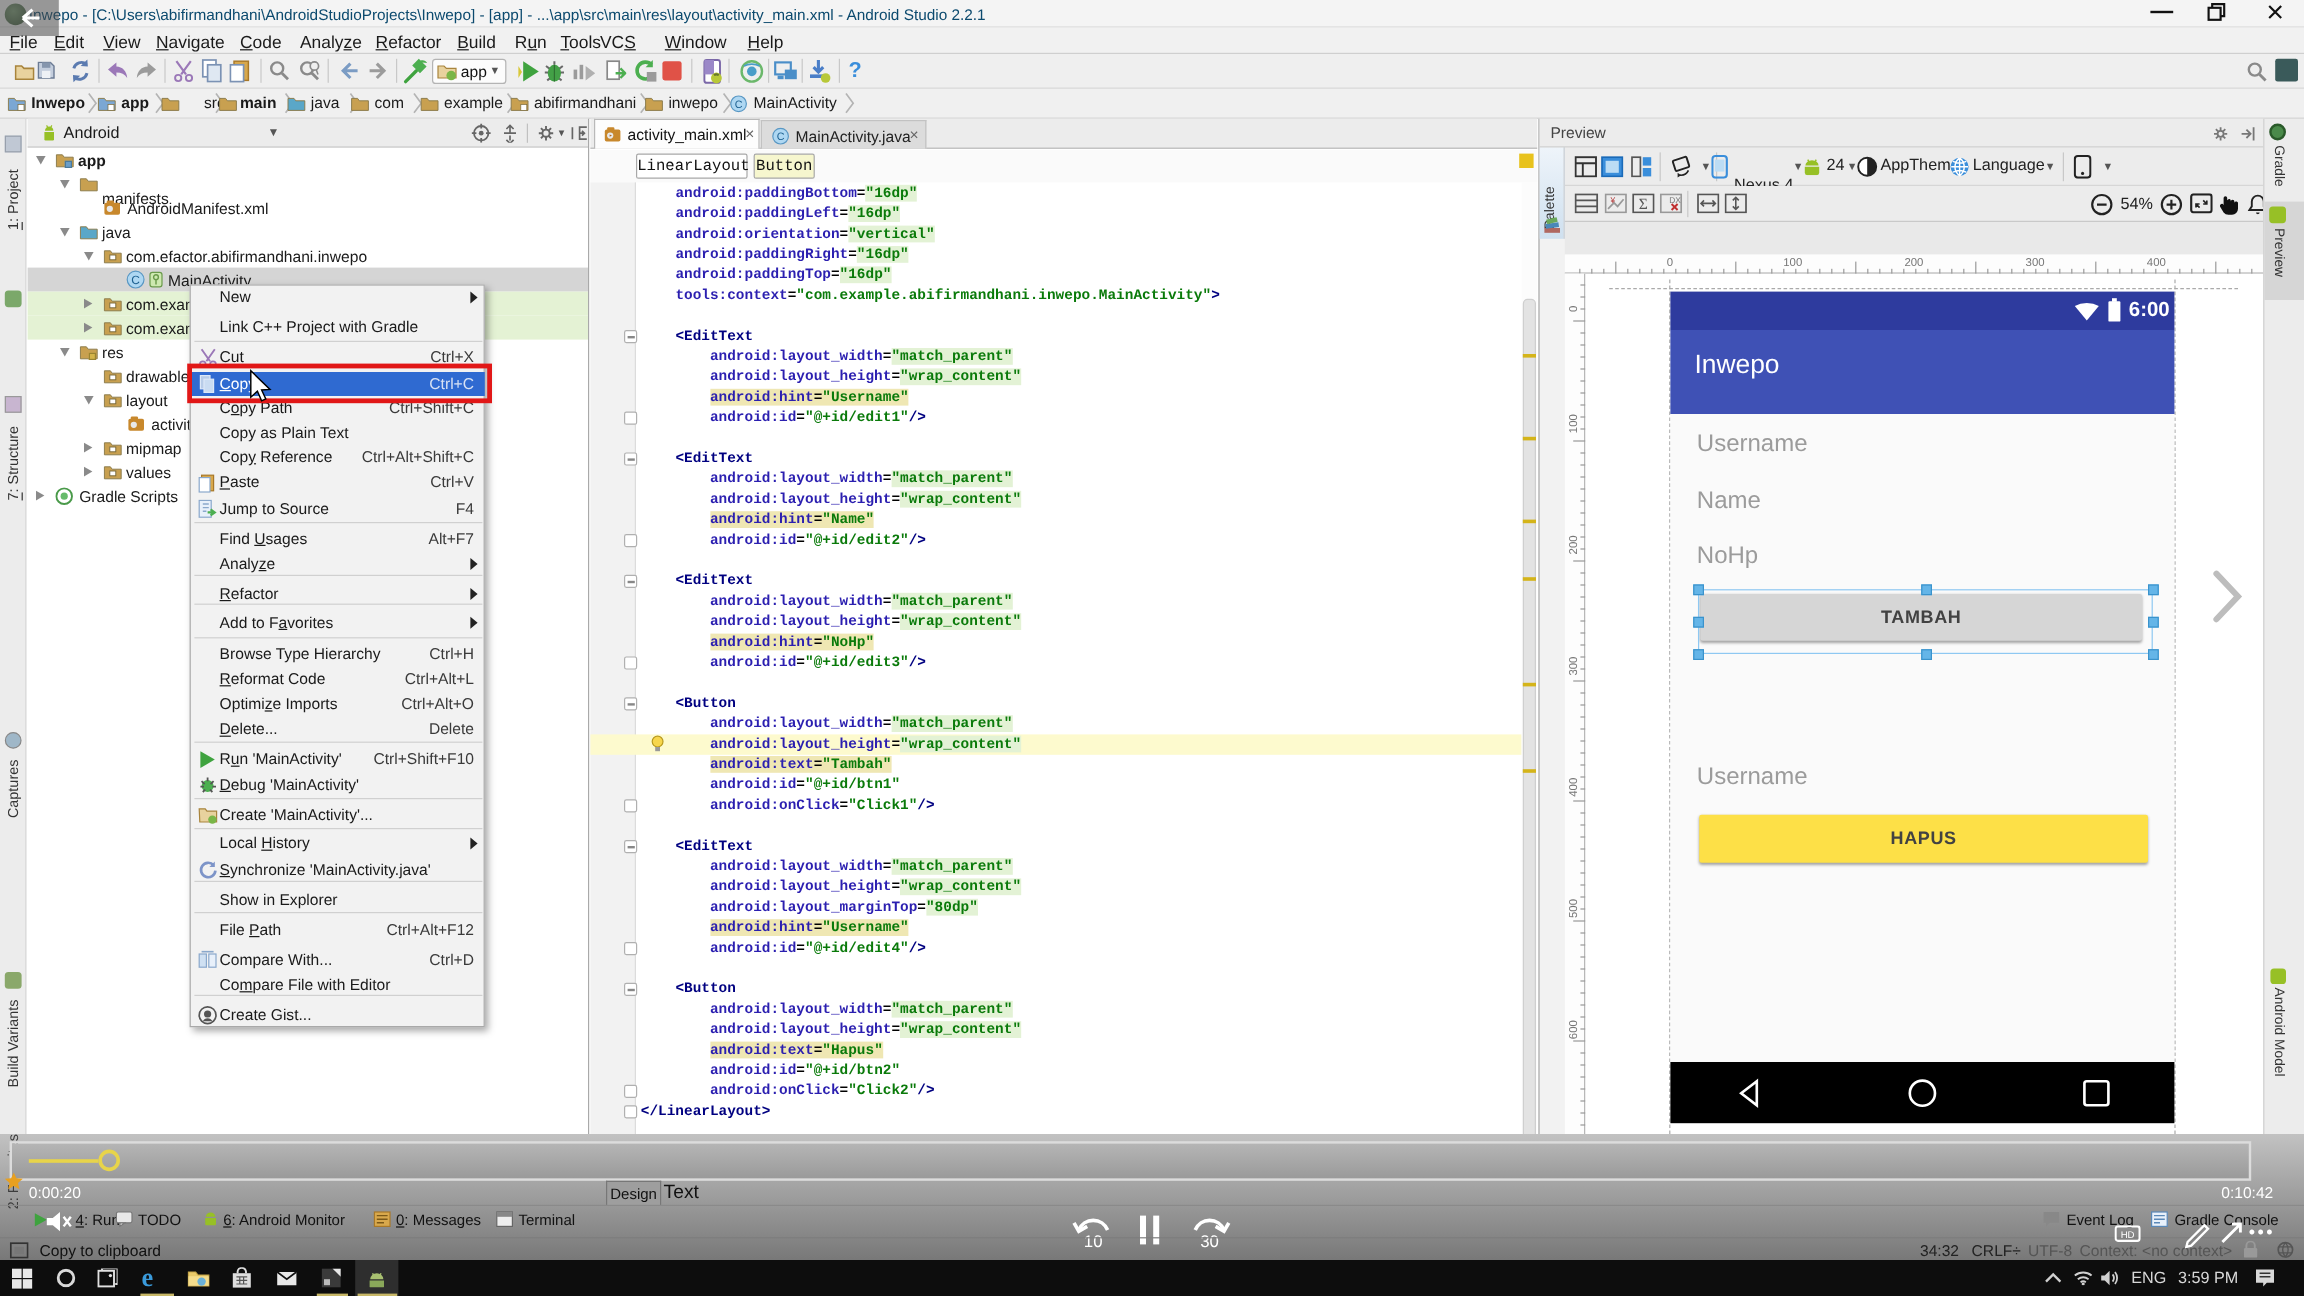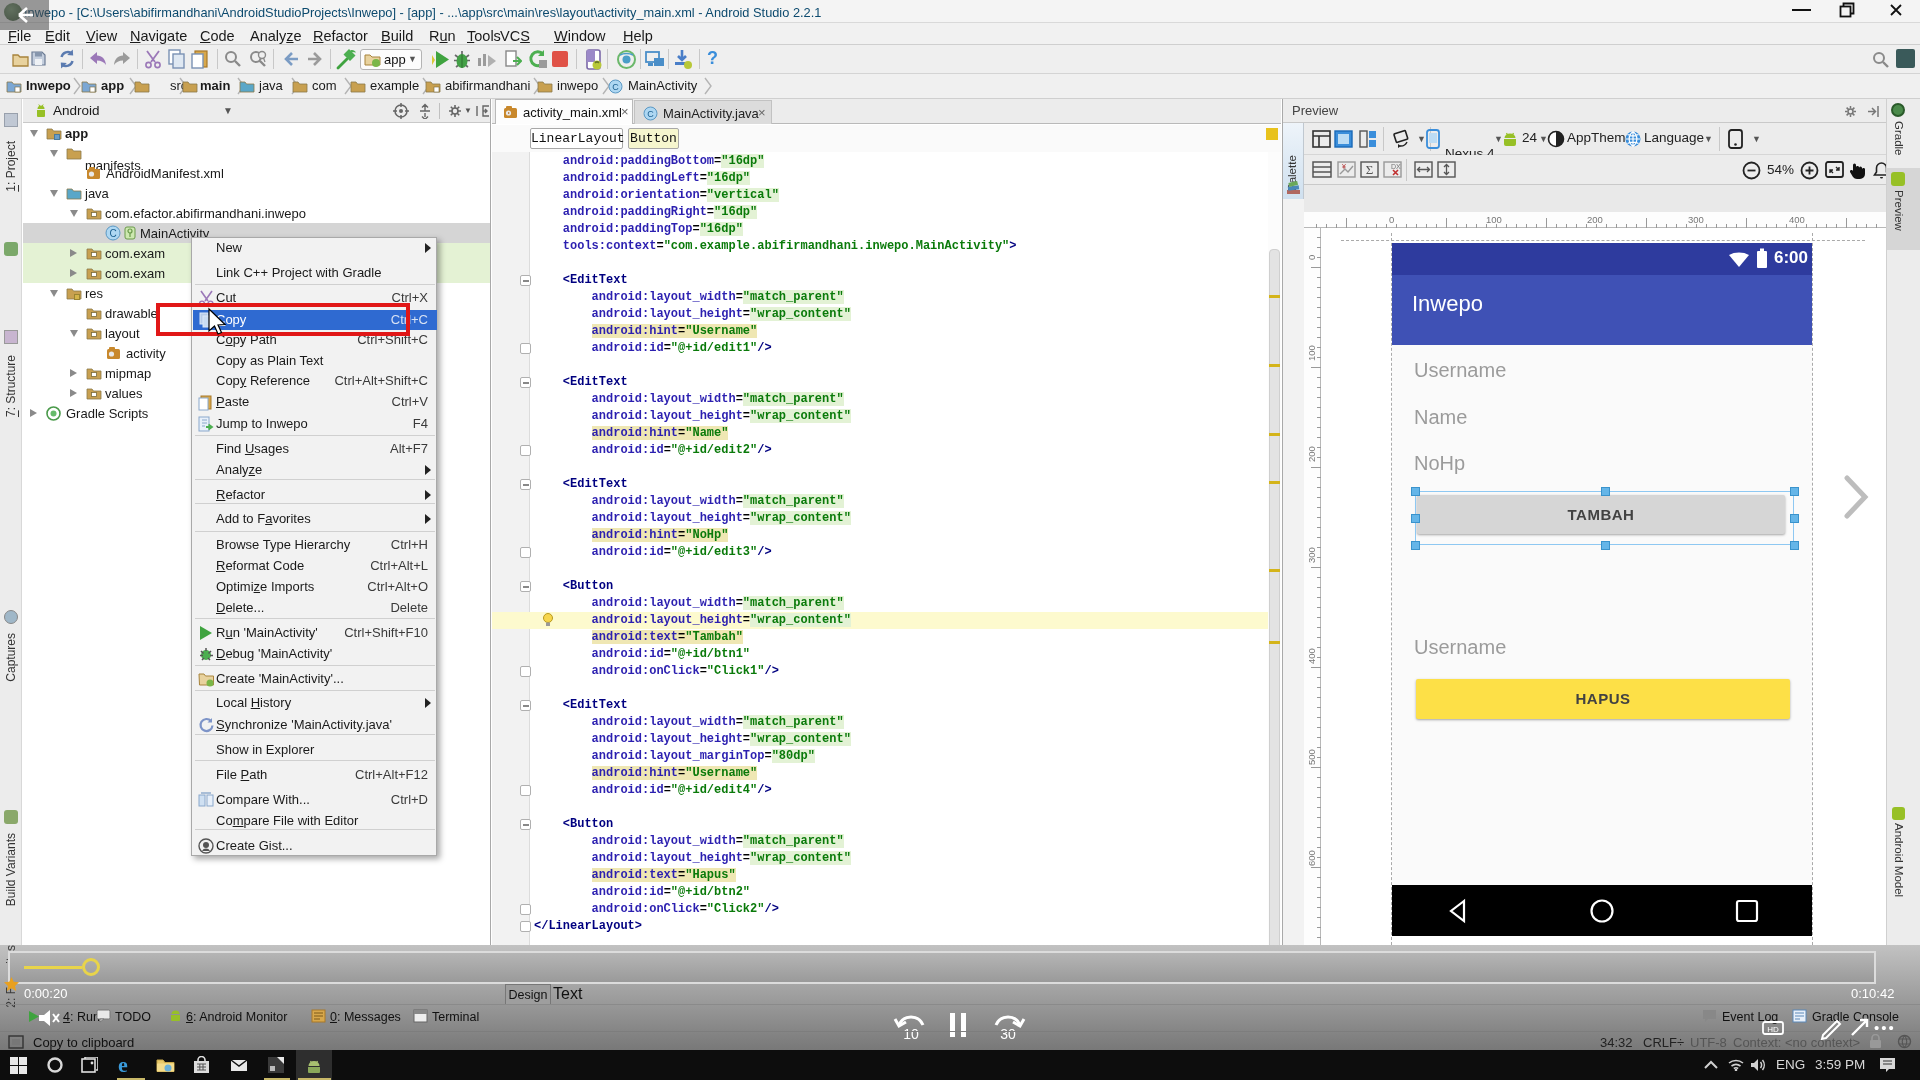--- a/index.html
+++ b/index.html
@@ -863,21 +863,21 @@
   <div class="abs" style="left:4px;top:4px;width:14px;height:14px;border-radius:7px;background:#4a8a4a;border:2px solid #2a5a2a;"></div>
   <div class="vtext2 abs" style="left:6px;top:22px;height:60px;">Gradle</div>
   <div class="abs" style="left:0;top:69px;width:34px;height:82px;background:#d6d6d6;">
     <div class="abs" style="left:4px;top:4px;width:14px;height:14px;background:#97c026;border-radius:3px;"></div>
     <div class="vtext2 abs" style="left:6px;top:22px;height:70px;">Preview</div>
   </div>
   <div class="abs" style="left:5px;top:708px;width:13px;height:13px;background:#97c026;border-radius:3px;"></div>
   <div class="vtext2 abs" style="left:6px;top:724px;height:115px;">Android Model</div>
 </div>
 
-<div id="ctxmenu" class="abs" style="left:158px;top:237px;width:246px;height:619px;background:#f2f2f2;border:1px solid #a9a9a9;box-shadow:3px 3px 6px rgba(0,0,0,.35);font-size:13px;color:#1a1a1a;z-index:50;margin-left:33px;">
+<div id="ctxmenu" class="abs" style="left:158px;top:237px;width:246px;height:619px;background:#f2f2f2;border:1px solid #a9a9a9;box-shadow:3px 3px 6px rgba(0,0,0,.35);font-size:13px;color:#1a1a1a;z-index:50;">
     <div class="abs" style="left:3px;top:46px;width:240px;height:1px;background:#d0d0d0;"></div>
     <div class="abs" style="left:3px;top:197px;width:240px;height:1px;background:#d0d0d0;"></div>
     <div class="abs" style="left:3px;top:241px;width:240px;height:1px;background:#d0d0d0;"></div>
     <div class="abs" style="left:3px;top:265px;width:240px;height:1px;background:#d0d0d0;"></div>
     <div class="abs" style="left:3px;top:293px;width:240px;height:1px;background:#d0d0d0;"></div>
     <div class="abs" style="left:3px;top:380px;width:240px;height:1px;background:#d0d0d0;"></div>
     <div class="abs" style="left:3px;top:427px;width:240px;height:1px;background:#d0d0d0;"></div>
     <div class="abs" style="left:3px;top:452px;width:240px;height:1px;background:#d0d0d0;"></div>
     <div class="abs" style="left:3px;top:496px;width:240px;height:1px;background:#d0d0d0;"></div>
     <div class="abs" style="left:3px;top:522px;width:240px;height:1px;background:#d0d0d0;"></div>
@@ -910,21 +910,21 @@
       <rect x="3" y="2" width="10" height="13" fill="#d8a84c" stroke="#a87828"></rect>
       <rect x="1" y="4" width="9" height="12" fill="#fff" stroke="#8aa8cc"></rect>
     </svg>
     <span class="abs" style="left:24px;top:156px;"><u>P</u>aste</span>
     <span class="abs" style="left:130px;top:156px;width:106px;text-align:right;color:#3a3a3a;">Ctrl+V</span>
     <svg class="abs" style="left:6px;top:178px;" width="17" height="17">
       <rect x="1" y="1" width="10" height="14" fill="#e8f0fa" stroke="#8aa8cc"></rect>
       <path d="M4 4 h5 M4 7 h5 M4 10 h3" stroke="#8aa8cc" stroke-width="1.2"></path>
       <path d="M8 11 l5 0 M10.5 8.5 l3.5 2.5 l-3.5 2.5" stroke="#4caf50" stroke-width="1.8" fill="none"></path>
     </svg>
-    <span class="abs" style="left:24px;top:178px;">Jump to Inwepo</span>
+    <span class="abs" style="left:24px;top:178px;">Jump to Source</span>
     <span class="abs" style="left:130px;top:178px;width:106px;text-align:right;color:#3a3a3a;">F4</span>
     <span class="abs" style="left:24px;top:203px;">Find <u>U</u>sages</span>
     <span class="abs" style="left:130px;top:203px;width:106px;text-align:right;color:#3a3a3a;">Alt+F7</span>
     <span class="abs" style="left:24px;top:224px;">Analy<u>z</u>e</span>
     <svg class="abs" style="left:232px;top:226px;" width="8" height="12">
       <path d="M1 1 l6 5 l-6 5 z" fill="#222"></path>
     </svg>
     <span class="abs" style="left:24px;top:249px;"><u>R</u>efactor</span>
     <svg class="abs" style="left:232px;top:251px;" width="8" height="12">
       <path d="M1 1 l6 5 l-6 5 z" fill="#222"></path>

